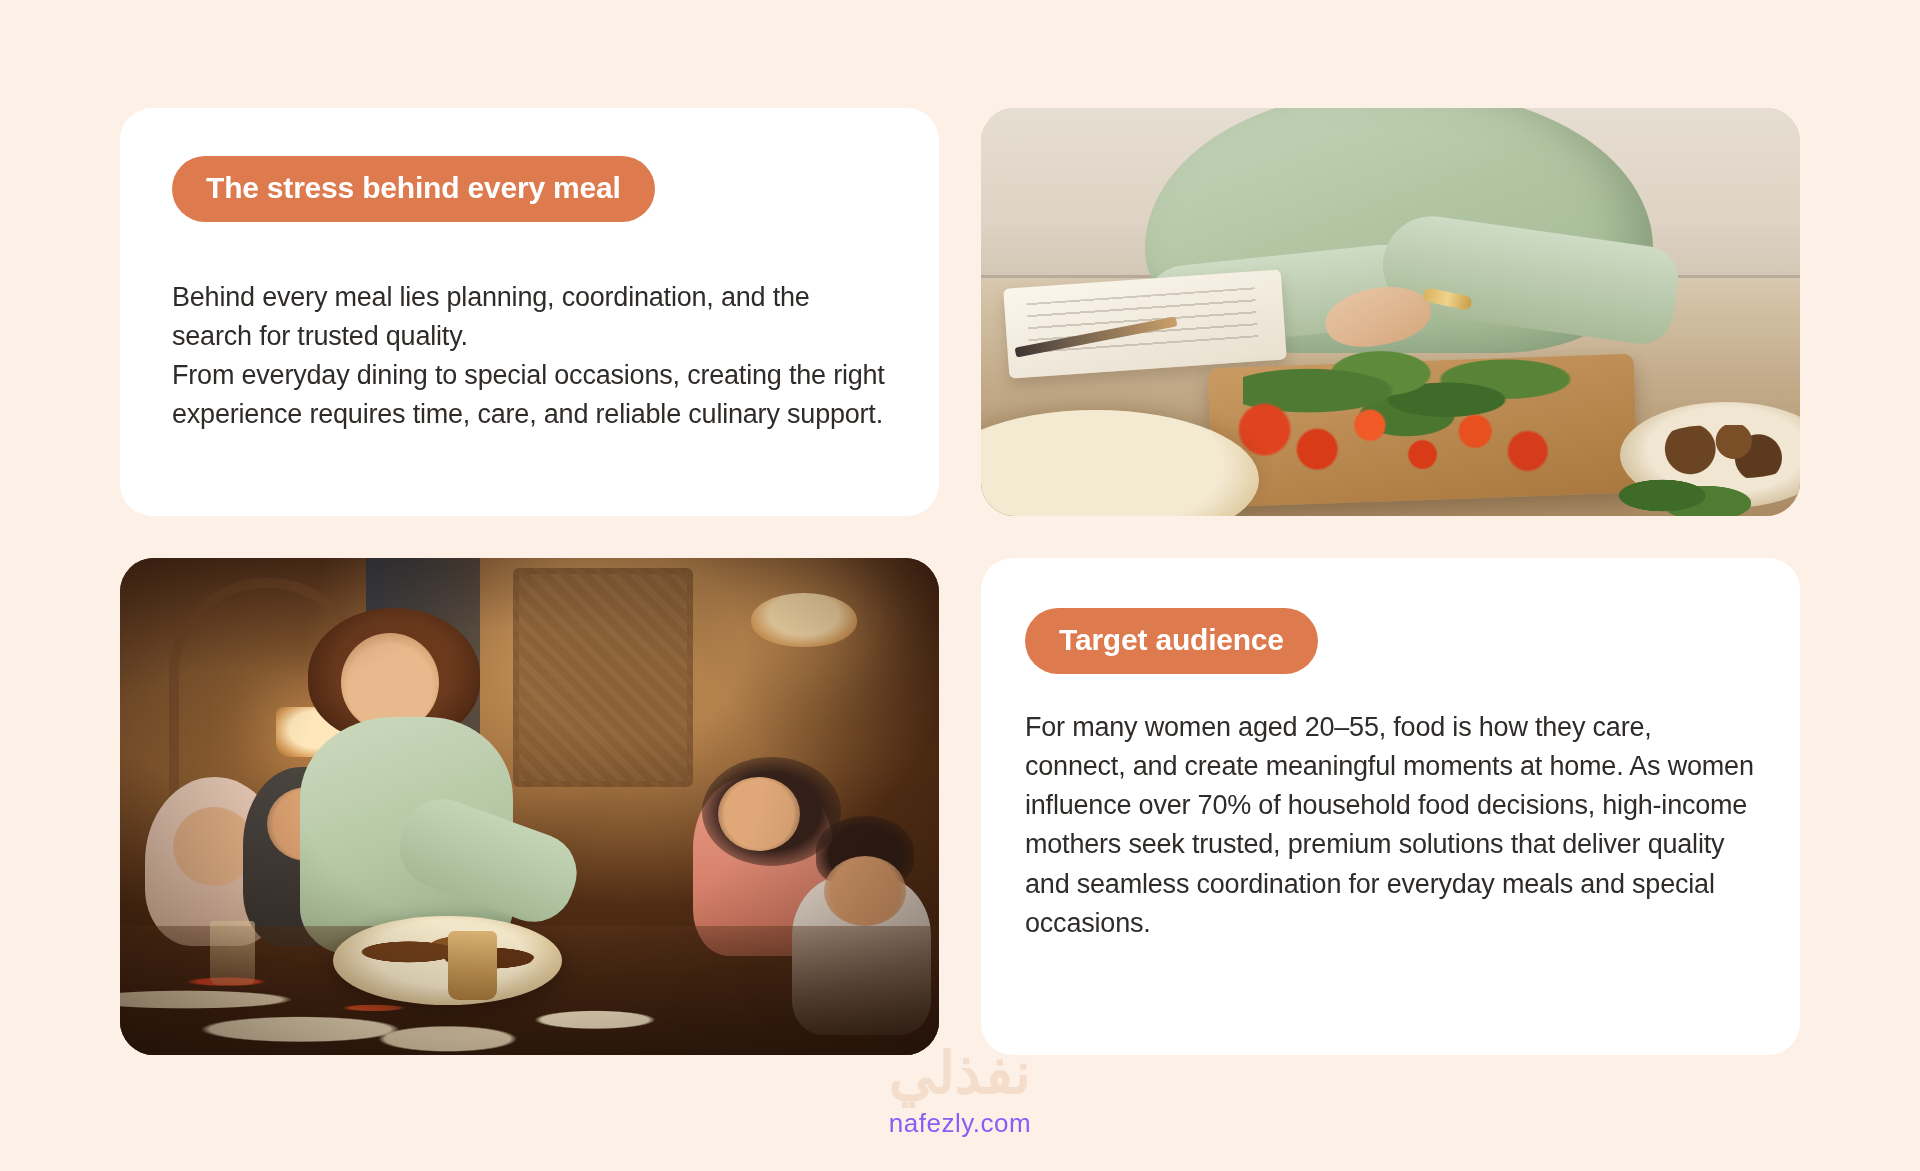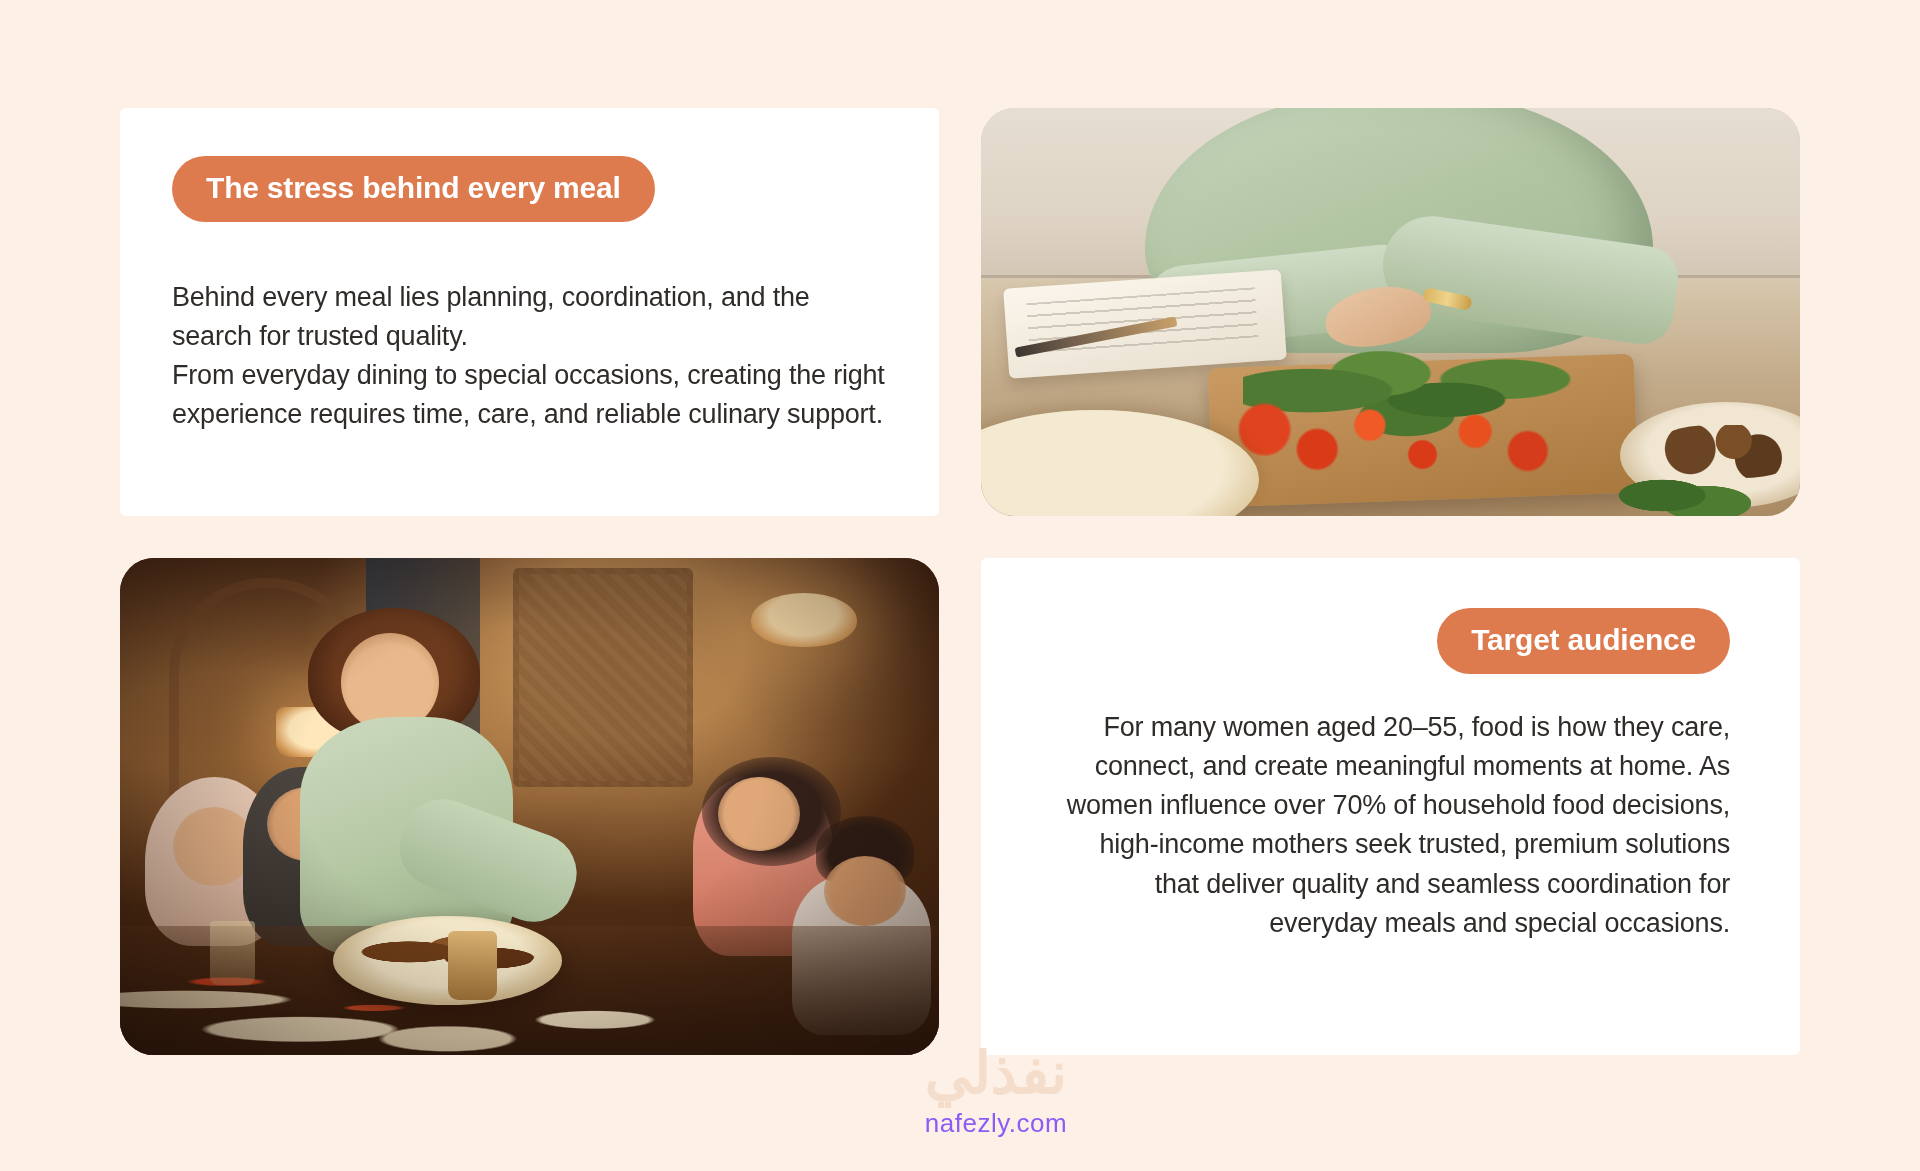--- a/index.html
+++ b/index.html
@@ -26,21 +26,21 @@
     display: grid;
     grid-template-columns: 1fr 1fr;
     grid-template-rows: 408px 497px;
     gap: 42px 42px;
     width: 1680px;
   }
 
   
   .card {
     background: #ffffff;
-    border-radius: 6px;
+    border-radius: 32px;
     padding: 48px 52px;
     overflow: hidden;
   }
 
   .pill {
     display: inline-block;
     background: #dd7b4f;
     color: #ffffff;
     font-size: 30px;
     font-weight: bold;
@@ -52,21 +52,21 @@
 
   .body-text {
     margin-top: 56px;
     color: #2f2b28;
     font-size: 27px;
     line-height: 1.45;
     letter-spacing: -0.2px;
     white-space: pre-line;
   }
 
-  .card.audience { padding: 50px 70px; text-align: right; }
+  .card.audience { padding: 50px 44px; }
   .card.audience .body-text { margin-top: 34px; }
 
   
   .photo {
     border-radius: 34px;
     overflow: hidden;
     position: relative;
   }
 
   
@@ -355,21 +355,20 @@
 
   
   .watermark {
     position: absolute;
     left: 50%;
     transform: translateX(-50%);
     bottom: 32px;
     text-align: left;
     color: #f3dcc9;
     user-select: none;
-    margin-left: 36px;
   }
   .watermark .mark-ar {
     font-size: 58px;
     font-weight: bold;
     letter-spacing: 2px;
     line-height: 1;
     color: #f4ddca;
   }
   .watermark .mark-en {
     margin-top: 6px;

